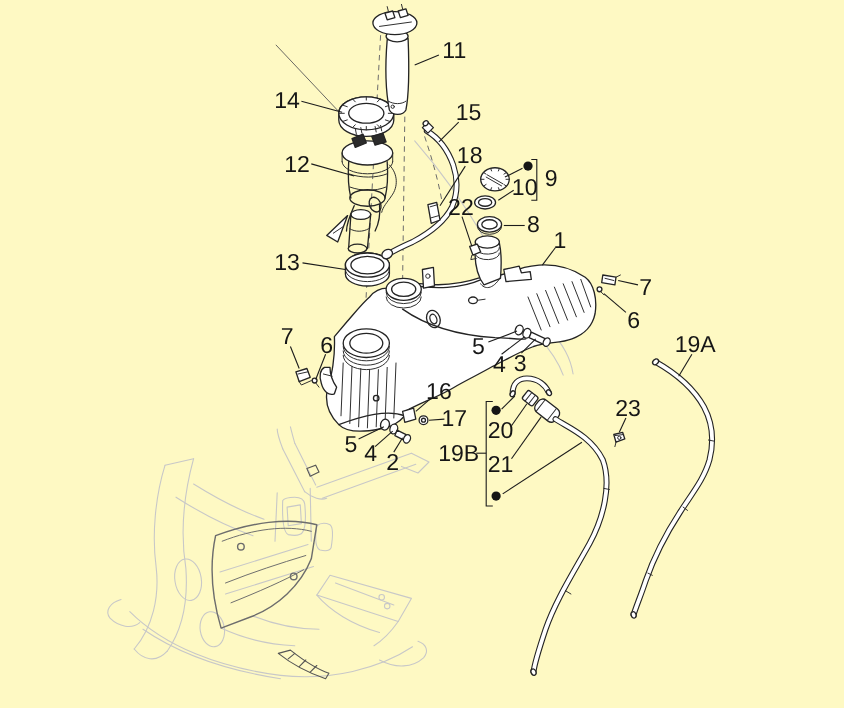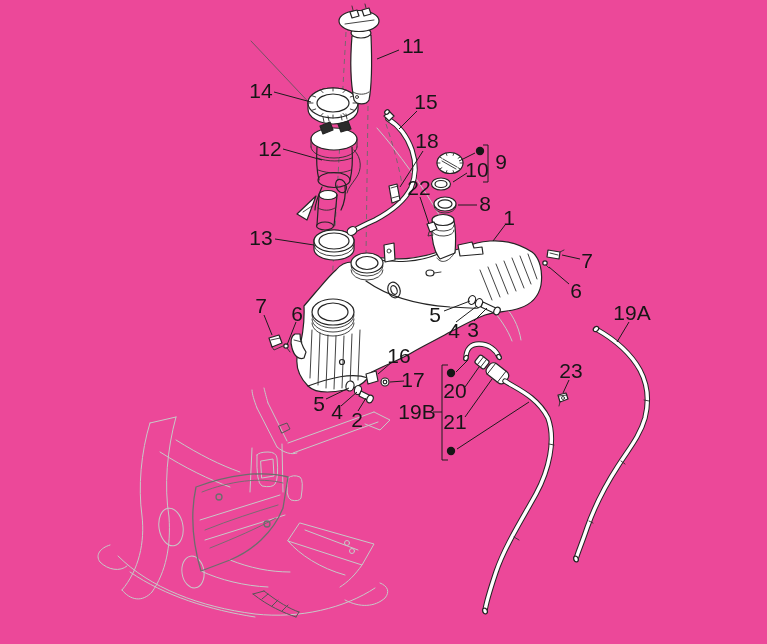--- a/index.html
+++ b/index.html
@@ -1,16 +1,16 @@
 <!DOCTYPE html>
 <html><head>
 <meta charset="utf-8">
 <style>
   html,body{margin:0;padding:0;background:#fff;}
-  .stage{position:relative;width:767px;height:644px;background:#ec4899;overflow:hidden;
+  .stage{position:relative;width:767px;height:644px;background:#fef9c3;overflow:hidden;
          font-family:"Liberation Sans", sans-serif;}
   svg{position:absolute;left:0;top:0;}
   .callout{font-family:"Liberation Sans", sans-serif;font-size:21px;fill:#161616;}
   .part{stroke:#242424;stroke-width:1.2;fill:none;stroke-linecap:round;stroke-linejoin:round;}
   .partfill{stroke:#242424;stroke-width:1.2;fill:#ffffff;stroke-linejoin:round;}
   .thin{stroke:#2e2e2e;stroke-width:.9;fill:none;stroke-linecap:round;}
   .frame{stroke:#c8c8c8;stroke-width:1;fill:none;stroke-linecap:round;stroke-linejoin:round;}
   .panel{stroke:#6d6d6d;stroke-width:1.3;fill:none;stroke-linecap:round;stroke-linejoin:round;}
   .pedal{stroke:#555;stroke-width:1;fill:none;stroke-linecap:round;}
   .leader{stroke:#1c1c1c;stroke-width:1;fill:none;}

